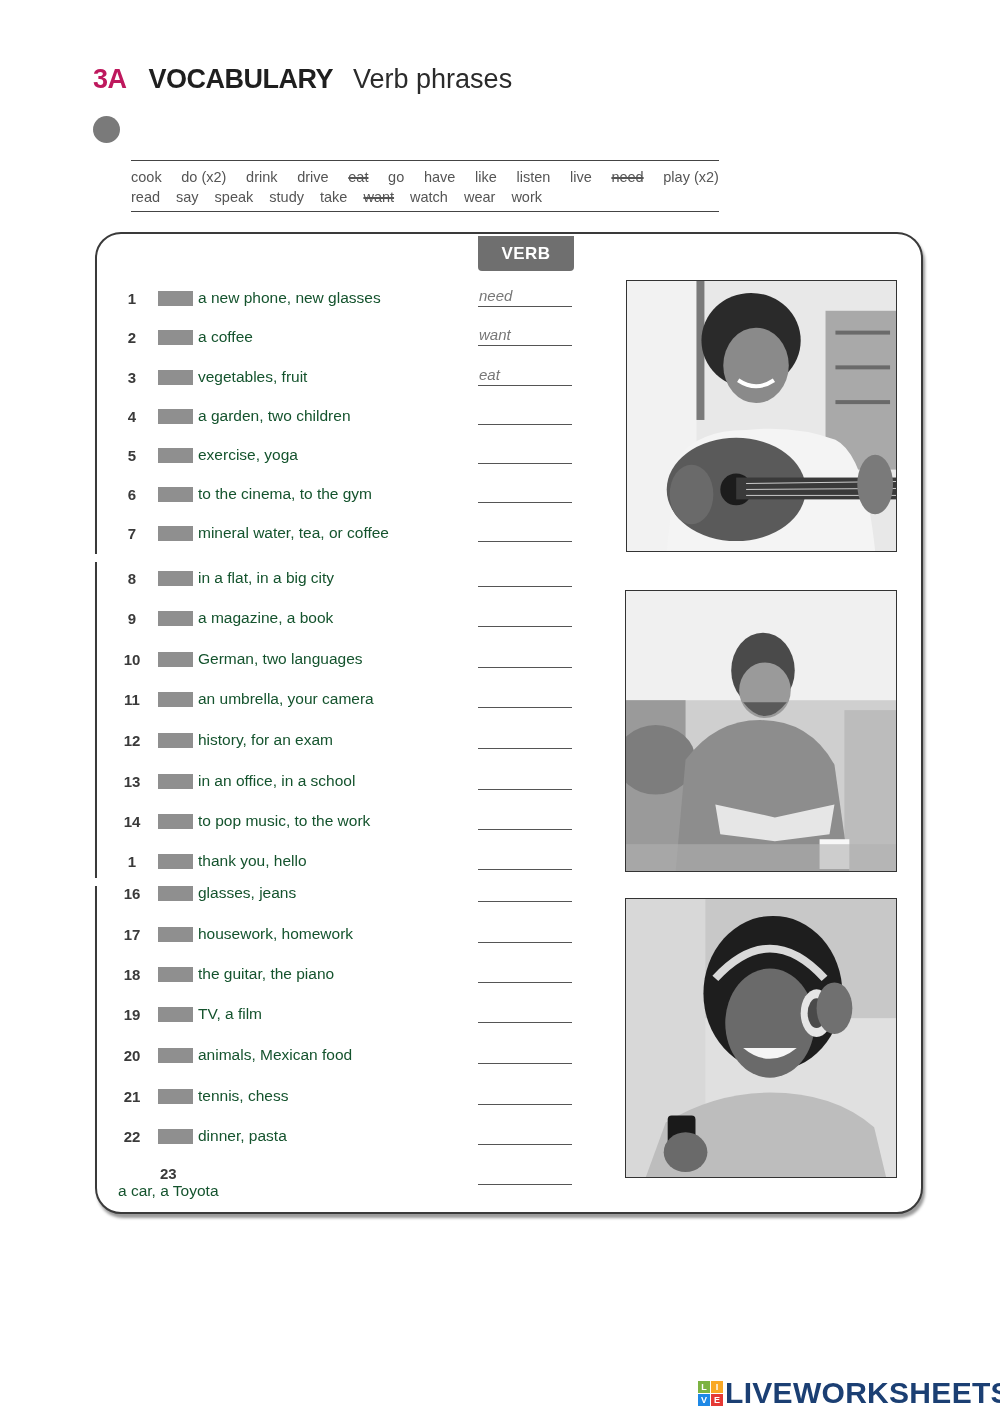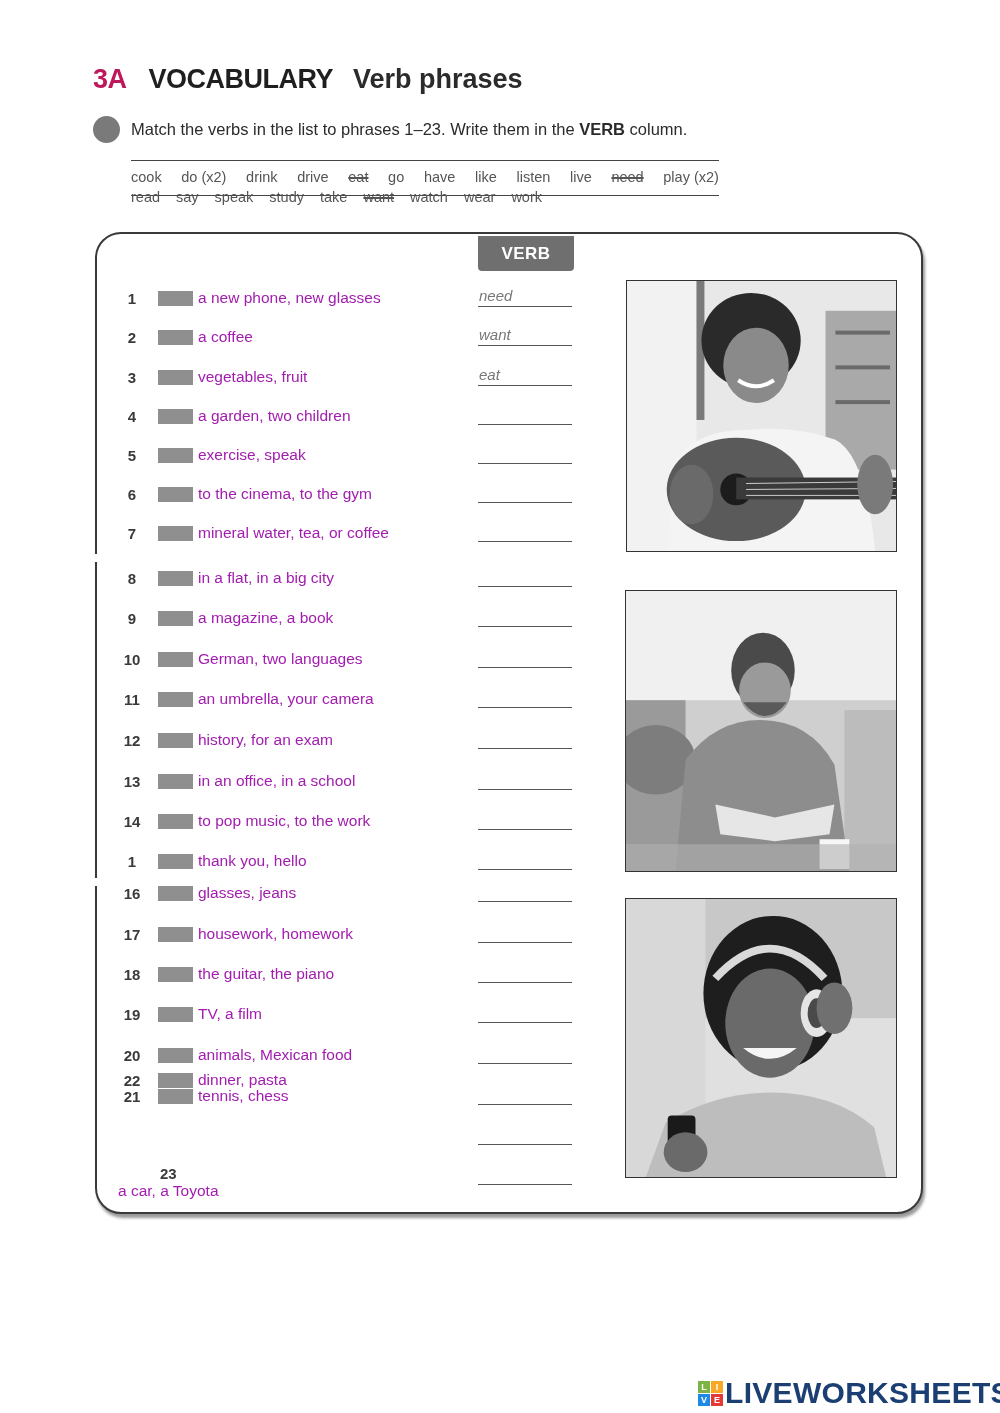--- a/index.html
+++ b/index.html
@@ -2,42 +2,42 @@
 <html><head>
   <meta charset="utf-8">
   <style>
     * { box-sizing: border-box; margin: 0; padding: 0; }
     html, body { width: 1000px; height: 1413px; background: #ffffff; overflow: hidden; }
     body { position: relative; font-family: "Liberation Sans", "DejaVu Sans", sans-serif; color: #2b2b2b; }
 
     .title { position: absolute; left: 93px; top: 63px; font-size: 27px; line-height: 32px; white-space: nowrap; }
     .title .code { font-weight: bold; color: #be185d; letter-spacing: -0.5px; }
     .title .section { font-weight: bold; color: #1f1f1f; margin-left: 22px; letter-spacing: -0.5px; }
-    .title .sub { font-weight: bold; color: #2b2b2b; margin-left: 20px; }
+    .title .sub { font-weight: normal; color: #2b2b2b; margin-left: 20px; }
 
     .instr { position: absolute; left: 93px; top: 116px; display: flex; align-items: center; }
     .bullet { width: 27px; height: 27px; border-radius: 50%; background: #7a7a7a; margin-right: 11px; }
     .instr-text { font-size: 16.5px; color: #2b2b2b; white-space: nowrap; }
     .instr-text b { font-weight: bold; }
 
-    .wordbox { position: absolute; left: 131px; top: 160px; width: 588px; height: 36px; border-top: 1.5px solid #444; border-bottom: 1.5px solid #444; padding-top: 6px; font-size: 14.5px; color: #555; line-height: 20px; }
+    .wordbox { position: absolute; left: 131px; top: 160px; width: 588px; height: 52px; border-top: 1.5px solid #444; border-bottom: 1.5px solid #444; padding-top: 6px; font-size: 14.5px; color: #555; line-height: 20px; }
     .wordline { display: flex; justify-content: space-between; white-space: nowrap; }
     .wordline.second { justify-content: flex-start; }
     .wordline.second span { margin-right: 16px; }
     .word.struck { text-decoration: line-through; text-decoration-thickness: 1.5px; }
 
     .panel { position: absolute; left: 95px; top: 232px; width: 828px; height: 982px; border: 2px solid #3a3a3a; border-radius: 26px; box-shadow: 2px 4px 3px #9a9a9a; background: #fff; }
     .panel-gap { position: absolute; left: -3px; width: 5px; height: 8px; background: #fff; }
 
     .verb-tab { position: absolute; left: 478px; top: 236px; width: 96px; height: 35px; background: #6f6f6f; border-radius: 0 0 4px 4px; color: #fff; font-weight: bold; font-size: 17px; text-align: center; line-height: 36px; letter-spacing: 0.5px; }
 
     .row { position: absolute; left: 118px; height: 22px; display: flex; align-items: center; }
     .row .num { width: 28px; text-align: center; font-size: 15px; font-weight: bold; color: #3a3a3a; }
     .row .swatch { width: 35px; height: 15px; background: #8f8f8f; margin-left: 12px; margin-right: 5px; }
-    .row .phrase { font-size: 15.5px; color: #a21caf; white-space: nowrap; }
+    .row .phrase { font-size: 15.5px; color: #14532d; white-space: nowrap; }
 
     .answer { position: absolute; left: 478px; width: 94px; height: 22px; border-bottom: 1.3px solid #555; font-size: 15px; font-style: italic; color: #777; line-height: 18px; padding-left: 1px; }
     .answer input { width: 100%; height: 100%; border: none; outline: none; background: transparent; font: inherit; color: inherit; }
 
     .photo { position: absolute; border: 1.5px solid #333; overflow: hidden; }
     .photo svg { display: block; width: 100%; height: 100%; }
 
     .logo { position: absolute; left: 698px; top: 1377px; display: flex; align-items: center; }
     .logo-grid { display: grid; grid-template-columns: 12px 12px; grid-template-rows: 12px 12px; gap: 1px; margin-right: 2px; }
     .logo-grid span { font-size: 9px; font-weight: bold; color: #fff; text-align: center; line-height: 12px; }
@@ -45,21 +45,20 @@
   </style>
 </head>
 <body>
 
 <div class="title">
   <span class="code">3A</span><span class="section">VOCABULARY</span><span class="sub">Verb phrases</span>
 </div>
 
 <div class="instr">
   <div class="bullet"></div>
-  <div class="instr-text"><span>Match the verbs in the list to phrases 1–23. Write them in the </span><b>VERB</b><span> column.</span></div>
 </div>
 
 <div class="wordbox">
   <div class="wordline" id="wl1">
       <span class="word">cook</span>
       <span class="word">do (x2)</span>
       <span class="word">drink</span>
       <span class="word">drive</span>
       <span class="word struck">eat</span>
       <span class="word">go</span>
@@ -111,21 +110,21 @@
     <div class="answer" style="top: 364px;"><input type="text" value="eat" style=""></div>
     <div class="row" style="top: 405px;">
       <span class="num">4</span>
       <span class="swatch"></span>
       <span class="phrase">a garden, two children</span>
     </div>
     <div class="answer" style="top: 403px;"><input type="text" value="" style=""></div>
     <div class="row" style="top: 444px;">
       <span class="num">5</span>
       <span class="swatch"></span>
-      <span class="phrase">exercise, speak</span>
+      <span class="phrase">exercise, yoga</span>
     </div>
     <div class="answer" style="top: 442px;"><input type="text" value="" style=""></div>
     <div class="row" style="top: 483px;">
       <span class="num">6</span>
       <span class="swatch"></span>
       <span class="phrase">to the cinema, to the gym</span>
     </div>
     <div class="answer" style="top: 481px;"><input type="text" value="" style=""></div>
     <div class="row" style="top: 522px;">
       <span class="num">7</span>
@@ -210,21 +209,21 @@
       <span class="swatch"></span>
       <span class="phrase">animals, Mexican food</span>
     </div>
     <div class="answer" style="top: 1042px;"><input type="text" value="" style=""></div>
     <div class="row" style="top: 1085px;">
       <span class="num">21</span>
       <span class="swatch"></span>
       <span class="phrase">tennis, chess</span>
     </div>
     <div class="answer" style="top: 1083px;"><input type="text" value="" style=""></div>
-    <div class="row" style="top: 1069px;">
+    <div class="row" style="top: 1125px;">
       <span class="num">22</span>
       <span class="swatch"></span>
       <span class="phrase">dinner, pasta</span>
     </div>
     <div class="answer" style="top: 1123px;"><input type="text" value="" style=""></div>
     <div class="row" style="top: 1165px; flex-direction: column;">
       <span class="num">23</span>
       <span class="swatch"></span>
       <span class="phrase">a car, a Toyota</span>
     </div>

